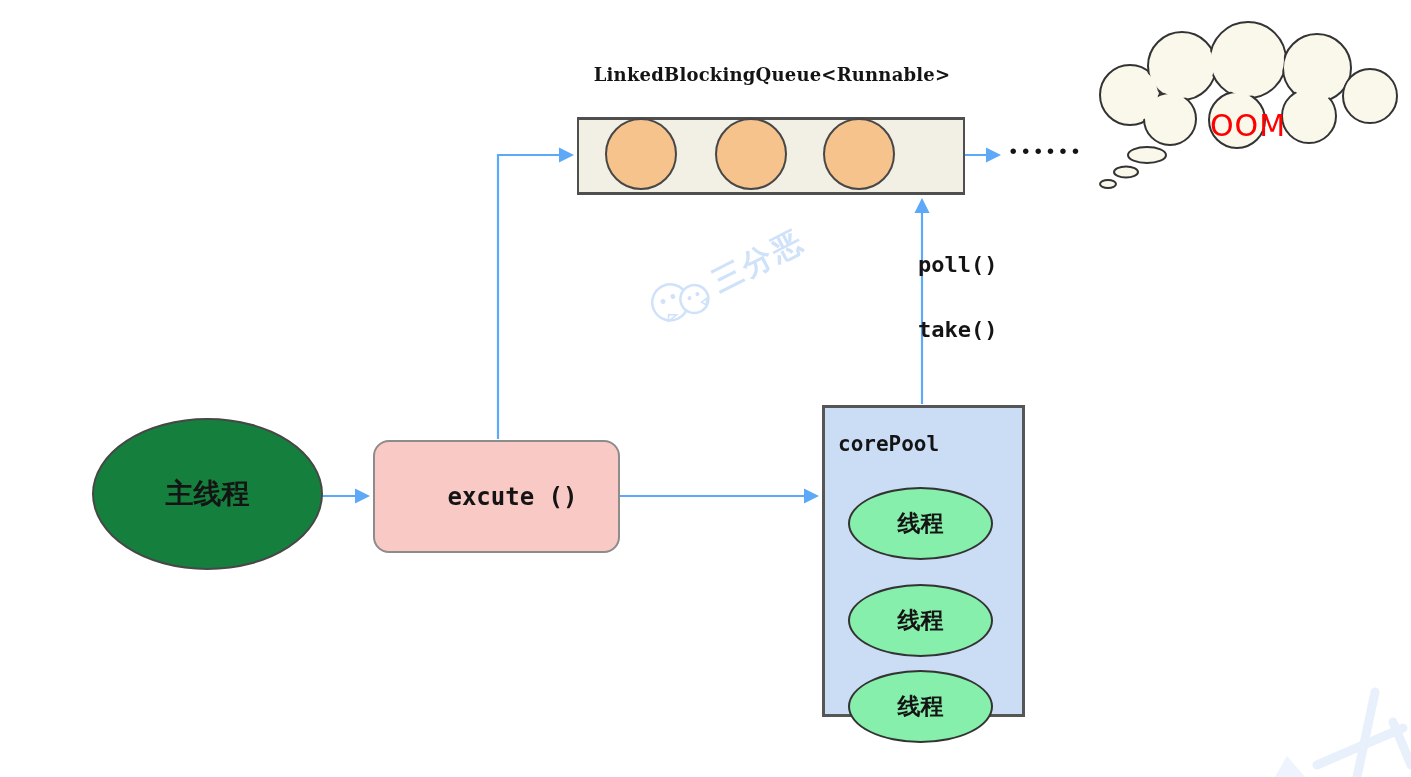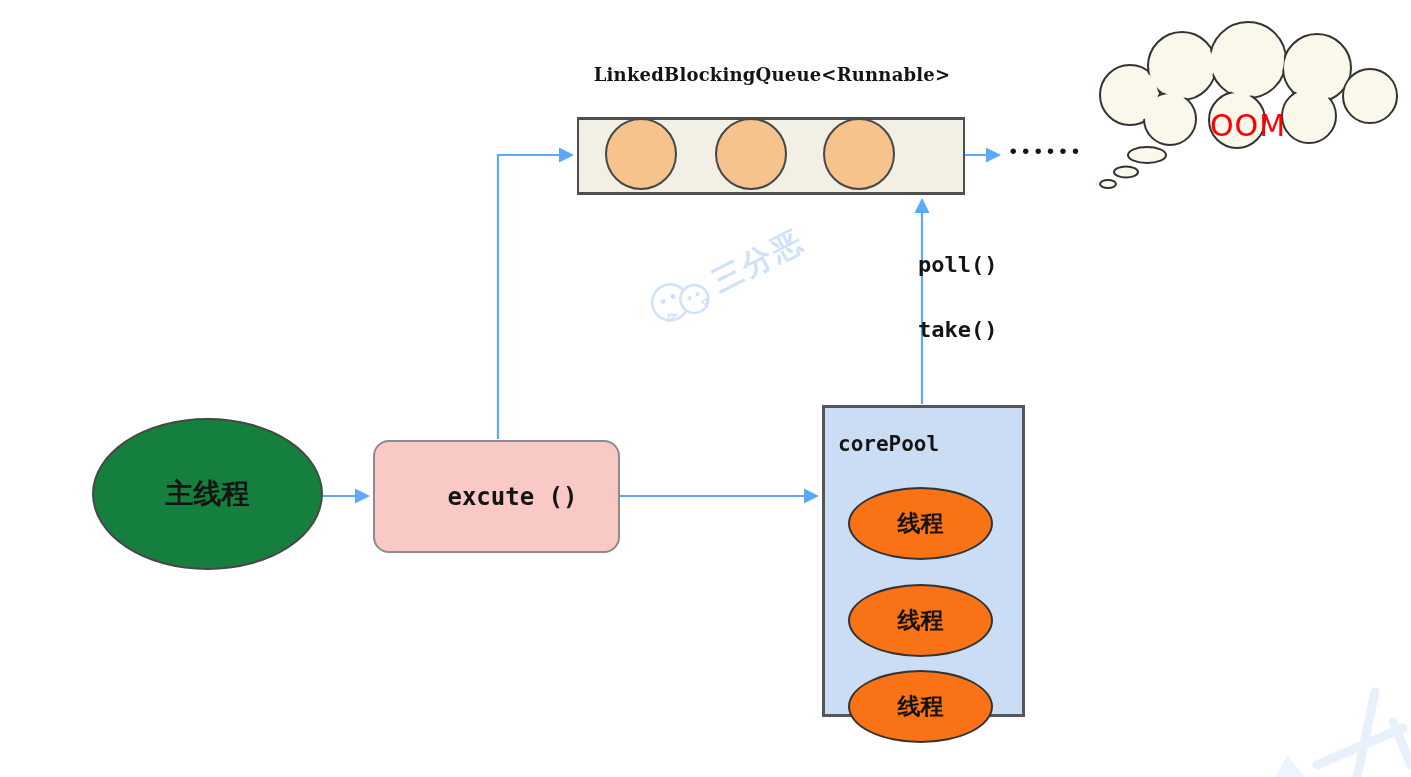--- a/index.html
+++ b/index.html
@@ -50,21 +50,21 @@
     left:822px; top:405px; width:203px; height:312px;
     background:#cbdcf5; border:3px solid #565656;
   }
   .core-pool-title{
     position:absolute; left:13px; top:24px;
     font-family:"DejaVu Sans Mono","Liberation Mono",monospace;
     font-weight:bold; font-size:21px; color:#141414;
   }
   .thread-ellipse{
     position:absolute; left:23px; width:141px; height:69px; border-radius:50%;
-    background:#f97316; border:2.5px solid #333333;
+    background:#86efac; border:2.5px solid #333333;
     display:flex; align-items:center; justify-content:center;
     font-size:23px;
   }
   .thread-ellipse.th1{top:79px;} .thread-ellipse.th2{top:176px;} .thread-ellipse.th3{top:262px;}
 
   
   .mono-label{
     font-family:"DejaVu Sans Mono","Liberation Mono",monospace;
     font-weight:bold; font-size:22px; color:#141414;
   }

